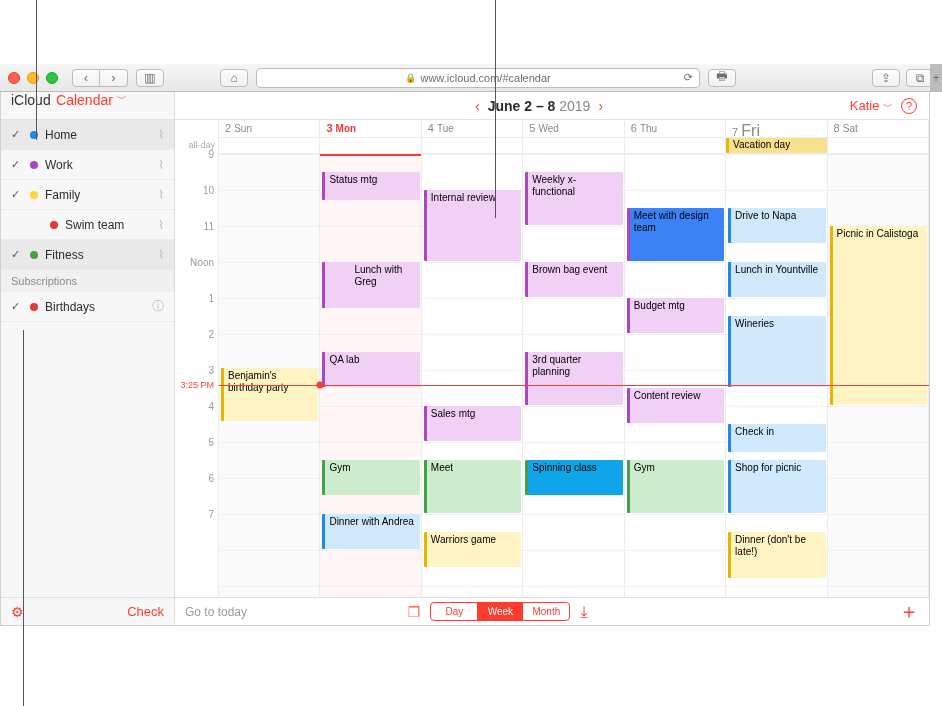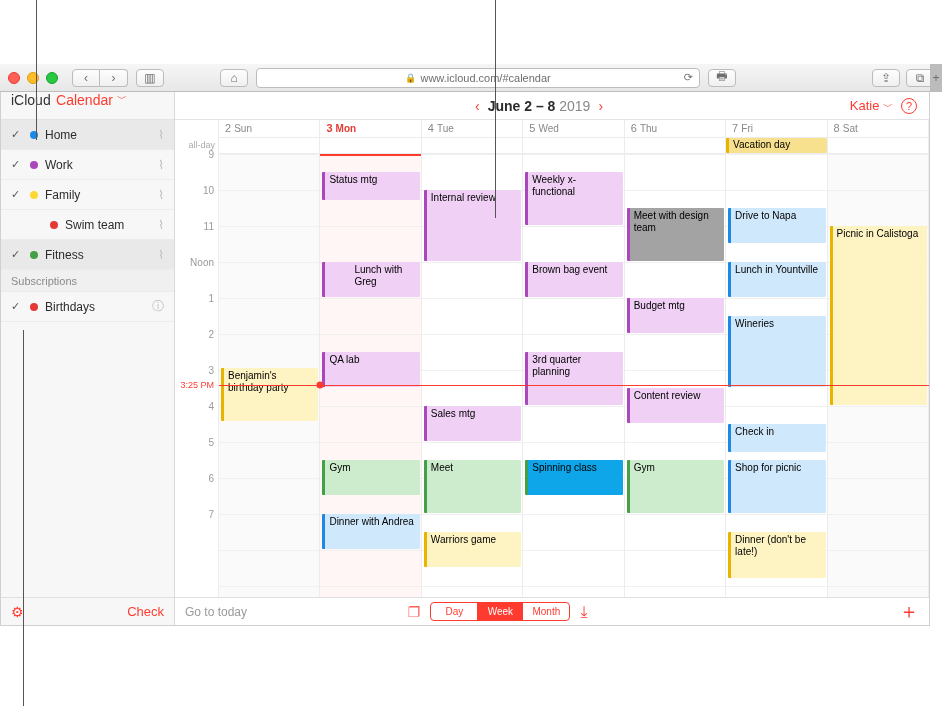--- a/index.html
+++ b/index.html
@@ -315,21 +315,21 @@
           <div class="time-label" style="top: 358px;">6</div>
           <div class="time-label" style="top: 394px;">7</div>
         </div>
       <div class="allday-label">all-day</div>
       <div class="day-headers" id="day-headers">
           <div class="day-header"><span>2</span> <span style="font-size:10px;">Sun</span></div>
           <div class="day-header today"><span>3</span> <span style="font-size:10px;">Mon</span></div>
           <div class="day-header"><span>4</span> <span style="font-size:10px;">Tue</span></div>
           <div class="day-header"><span>5</span> <span style="font-size:10px;">Wed</span></div>
           <div class="day-header"><span>6</span> <span style="font-size:10px;">Thu</span></div>
-          <div class="day-header"><span>7</span> <span style="font-size:10px;">Fri</span></div>
+          <div class="day-header"><span>7</span> <span style="font-size:16px;">Fri</span></div>
           <div class="day-header"><span>8</span> <span style="font-size:10px;">Sat</span></div>
         </div>
       <div class="allday-row" id="allday-row">
           <div class="cell"></div>
           <div class="cell"></div>
           <div class="cell"></div>
           <div class="cell"></div>
           <div class="cell"></div>
           <div class="cell">
             <div class="event allday" style="background: rgb(247, 224, 142); border-left-color: rgb(231, 181, 0);">Vacation day</div>
@@ -362,21 +362,21 @@
             <div class="hour-line" style="top: 180px;"></div>
             <div class="hour-line" style="top: 216px;"></div>
             <div class="hour-line" style="top: 252px;"></div>
             <div class="hour-line" style="top: 288px;"></div>
             <div class="hour-line" style="top: 324px;"></div>
             <div class="hour-line" style="top: 360px;"></div>
             <div class="hour-line" style="top: 396px;"></div>
             <div class="hour-line" style="top: 432px;"></div>
             <div class="today-topline"></div>
             <div class="event" style="top: 18px; height: 27.8px; background: rgb(240, 208, 245); border-left-color: rgb(171, 71, 188);">Status mtg</div>
-            <div class="event" style="top: 108px; height: 35px; background: rgb(240, 208, 245); border-left-color: rgb(171, 71, 188); padding-left: 29px;">Lunch with Greg</div>
+            <div class="event" style="top: 108px; height: 46px; background: rgb(240, 208, 245); border-left-color: rgb(171, 71, 188); padding-left: 29px;">Lunch with Greg</div>
             <div class="event" style="top: 198px; height: 35px; background: rgb(240, 208, 245); border-left-color: rgb(171, 71, 188);">QA lab</div>
             <div class="event" style="top: 306px; height: 35px; background: rgb(205, 236, 205); border-left-color: rgb(67, 160, 71);">Gym</div>
             <div class="event" style="top: 360px; height: 35px; background: rgb(207, 232, 251); border-left-color: rgb(30, 136, 229);">Dinner with Andrea</div>
           </div>
           <div class="day-col">
             <div class="hour-line" style="top: 0px;"></div>
             <div class="hour-line" style="top: 36px;"></div>
             <div class="hour-line" style="top: 72px;"></div>
             <div class="hour-line" style="top: 108px;"></div>
             <div class="hour-line" style="top: 144px;"></div>
@@ -419,21 +419,21 @@
             <div class="hour-line" style="top: 108px;"></div>
             <div class="hour-line" style="top: 144px;"></div>
             <div class="hour-line" style="top: 180px;"></div>
             <div class="hour-line" style="top: 216px;"></div>
             <div class="hour-line" style="top: 252px;"></div>
             <div class="hour-line" style="top: 288px;"></div>
             <div class="hour-line" style="top: 324px;"></div>
             <div class="hour-line" style="top: 360px;"></div>
             <div class="hour-line" style="top: 396px;"></div>
             <div class="hour-line" style="top: 432px;"></div>
-            <div class="event" style="top: 54px; height: 53px; background: #a3a3a3; border-left-color: rgb(171, 71, 188);">Meet with design team</div>
+            <div class="event" style="top: 54px; height: 53px; background: #3b82f6; border-left-color: rgb(171, 71, 188);">Meet with design team</div>
             <div class="event" style="top: 144px; height: 35px; background: rgb(240, 208, 245); border-left-color: rgb(171, 71, 188);">Budget mtg</div>
             <div class="event" style="top: 234px; height: 35px; background: rgb(240, 208, 245); border-left-color: rgb(171, 71, 188);">Content review</div>
             <div class="event" style="top: 306px; height: 53px; background: rgb(205, 236, 205); border-left-color: rgb(67, 160, 71);">Gym</div>
           </div>
           <div class="day-col">
             <div class="hour-line" style="top: 0px;"></div>
             <div class="hour-line" style="top: 36px;"></div>
             <div class="hour-line" style="top: 72px;"></div>
             <div class="hour-line" style="top: 108px;"></div>
             <div class="hour-line" style="top: 144px;"></div>

